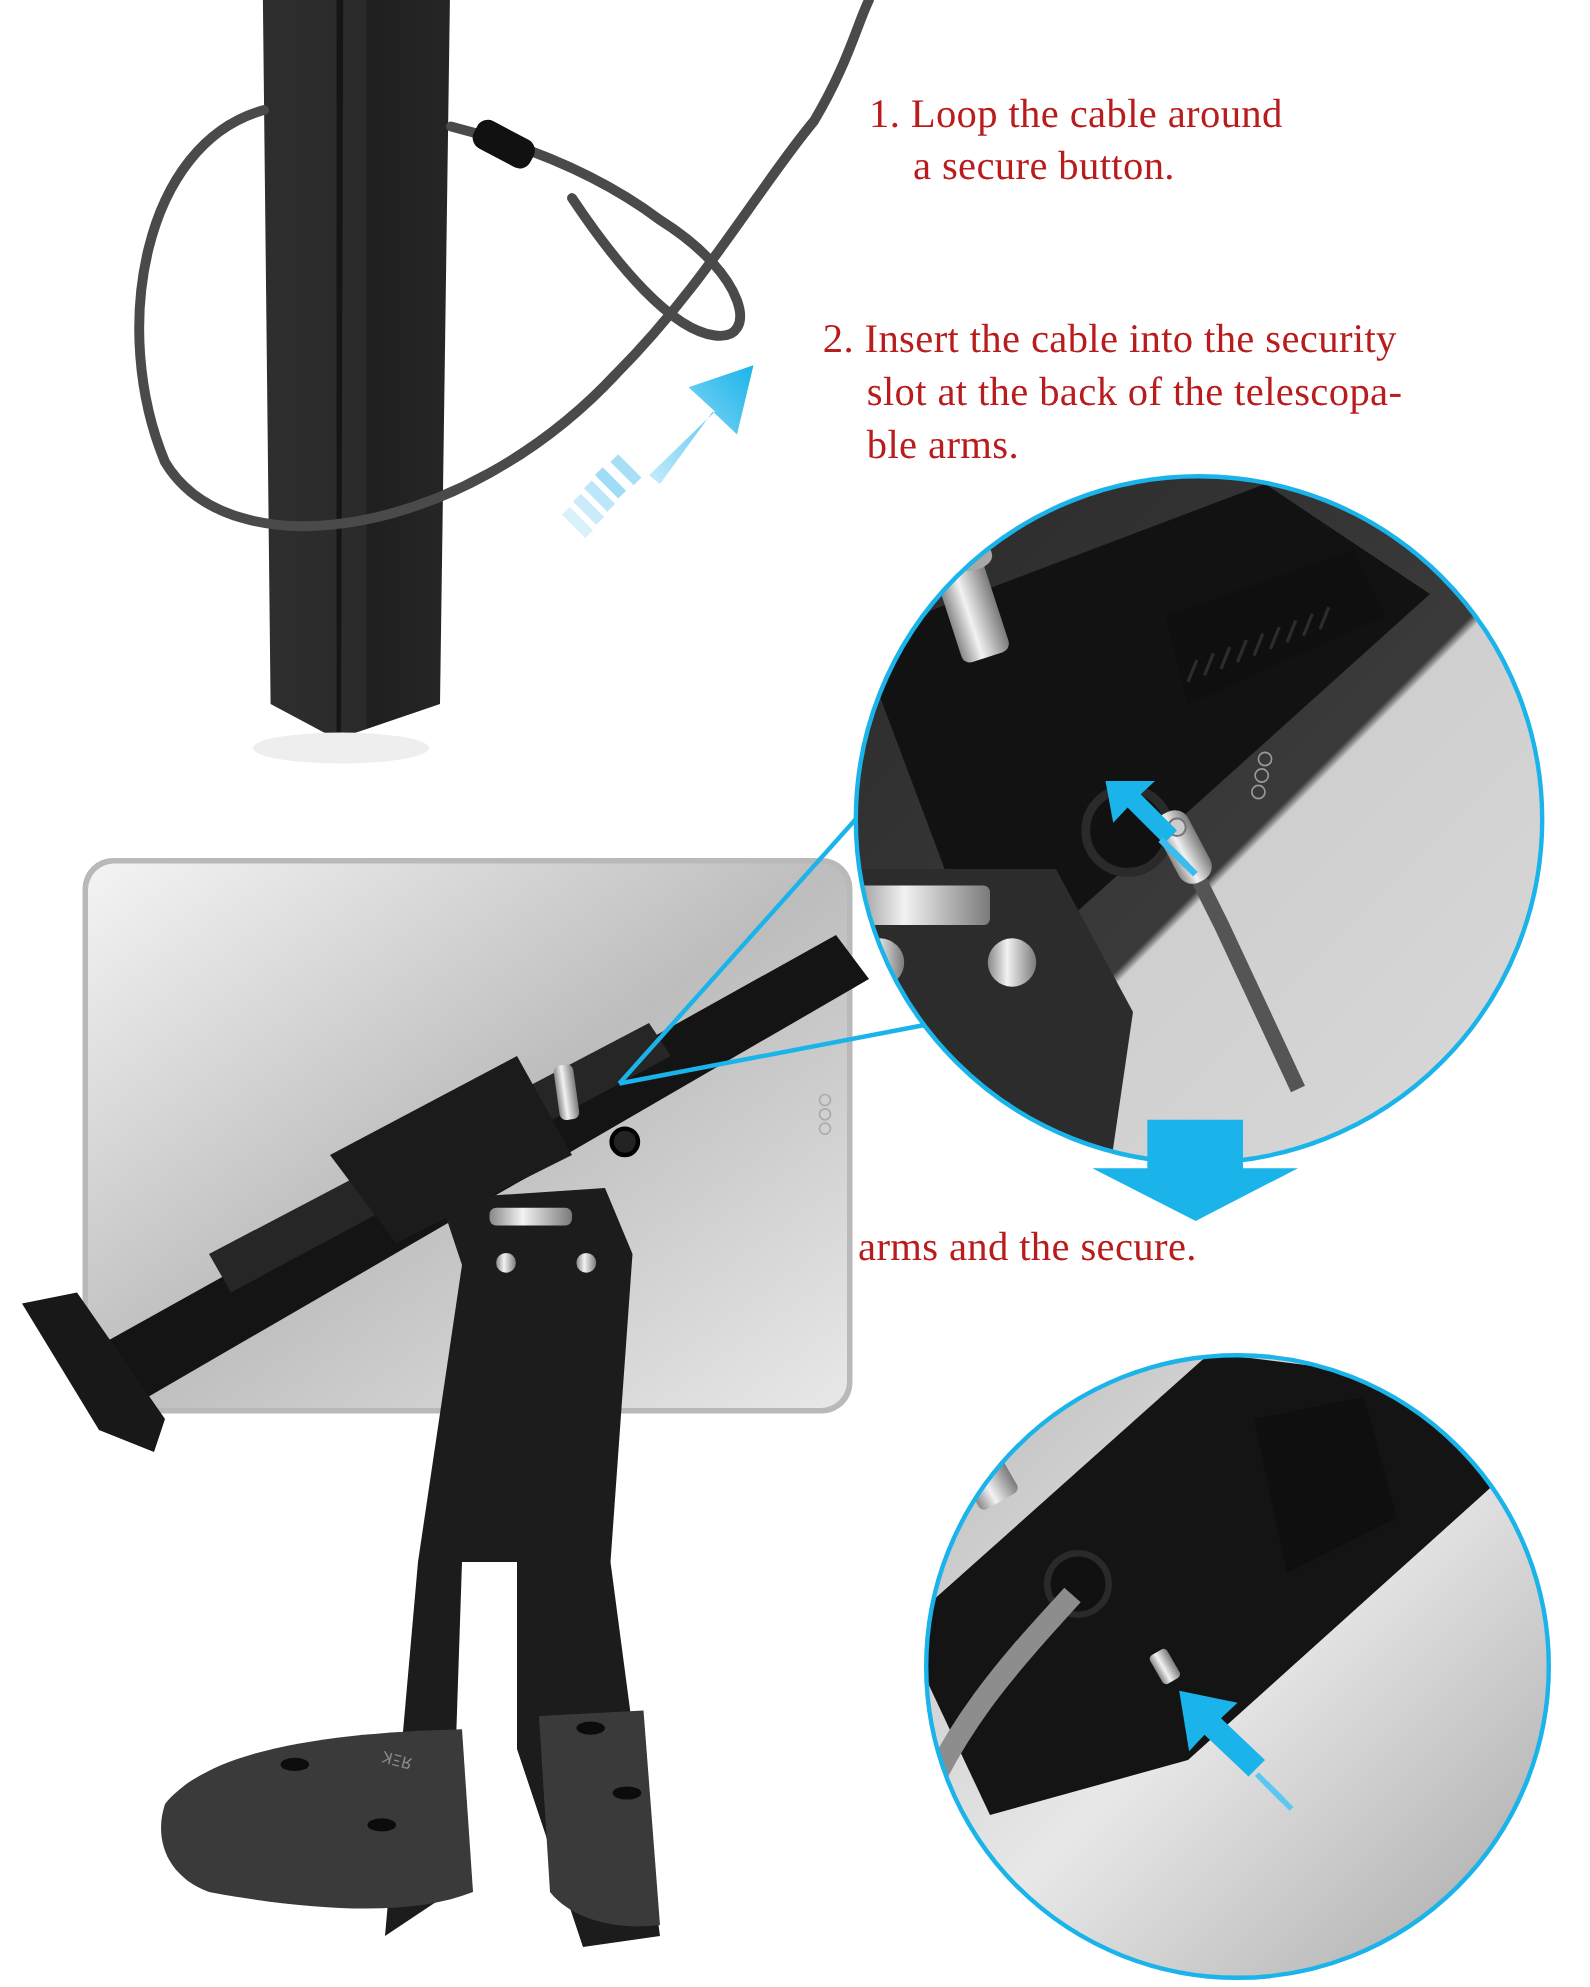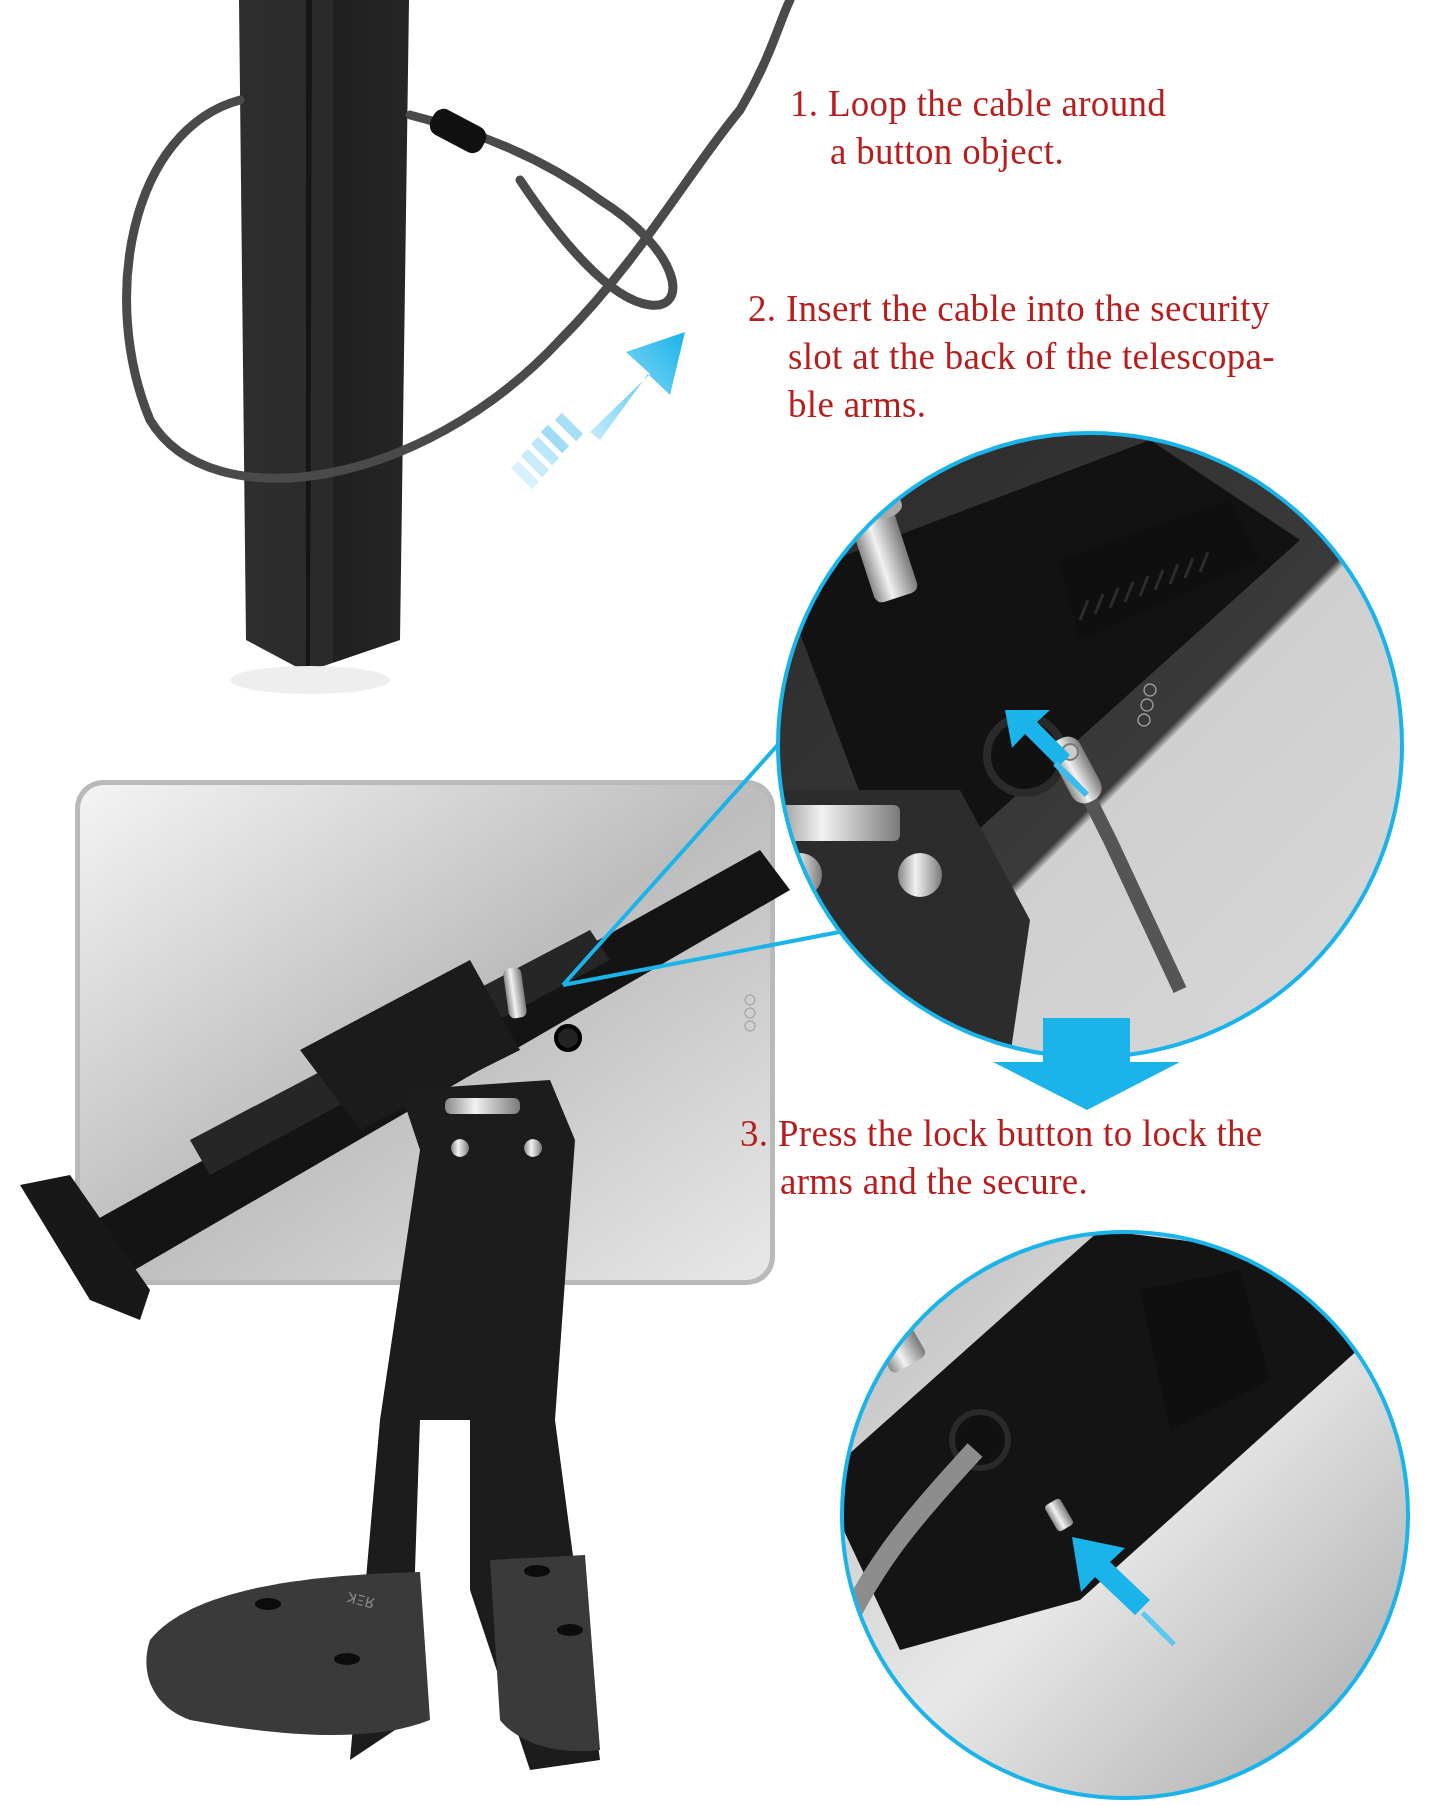--- a/index.html
+++ b/index.html
@@ -195,27 +195,26 @@
             <rect x="1148" y="1610" width="5" height="22" transform="rotate(-45 1150 1621)"></rect>
         <rect x="1156" y="1618" width="5" height="22" transform="rotate(-45 1158 1629)"></rect>
         <rect x="1164" y="1626" width="5" height="22" transform="rotate(-45 1166 1637)"></rect>
           </g>
       </g>
     </g>
   </svg>
 
   <div class="step" id="step1">
     <span class="line"><span class="num">1.</span> <span>Loop the cable around</span></span>
-    <span class="line indent">a button object.</span>
+    <span class="line indent">a secure button.</span>
   </div>
 
   <div class="step" id="step2">
     <span class="line"><span class="num">2.</span> <span>Insert the cable into the security</span></span>
     <span class="line indent">slot at the back of the telescopa-</span>
     <span class="line indent">ble arms.</span>
   </div>
 
   <div class="step" id="step3">
-    <span class="line"><span class="num">3.</span> <span>Press the lock button to lock the</span></span>
     <span class="line indent">arms and the secure.</span>
   </div>
 
 </div>
 
 </body></html>

